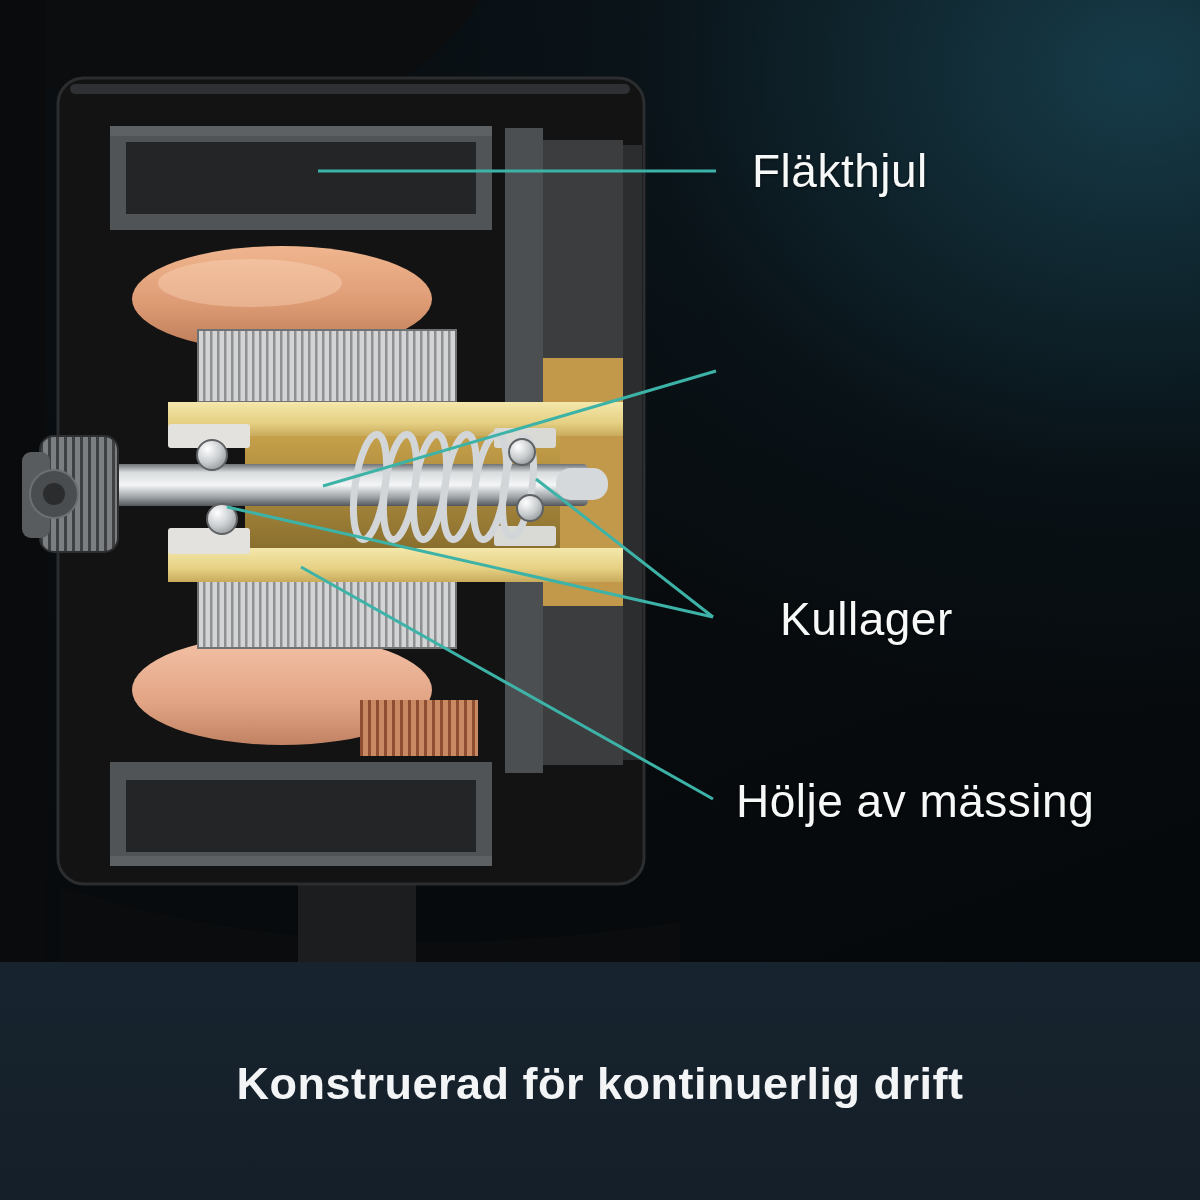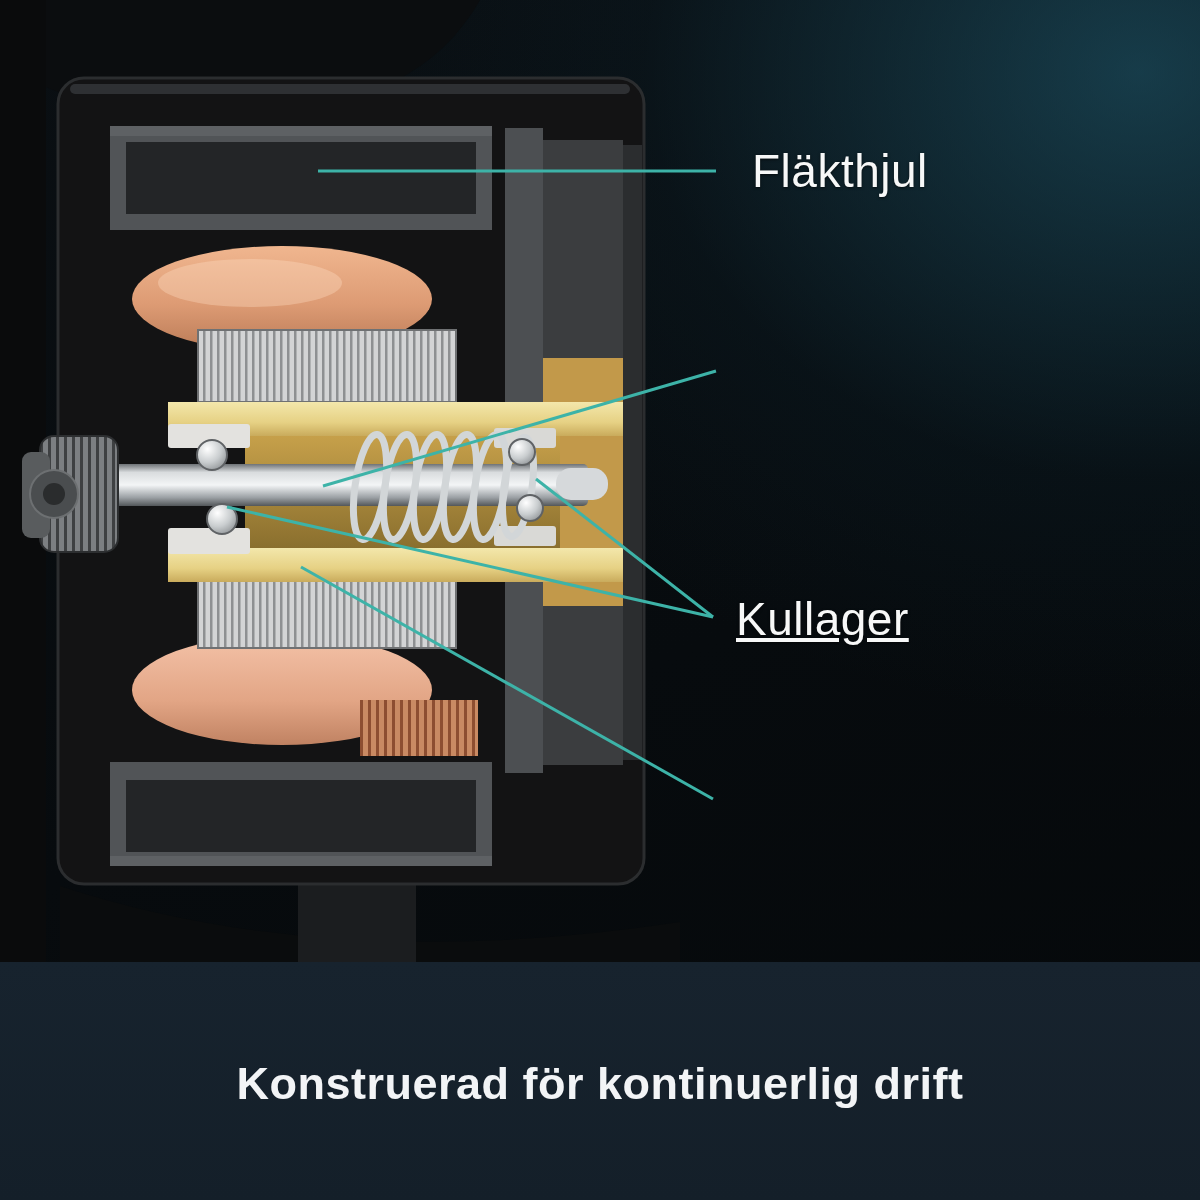--- a/index.html
+++ b/index.html
@@ -11,21 +11,21 @@
       linear-gradient(160deg,#0a0f13 0%,#070b0e 55%,#05080a 100%);
   }
   .illustration{position:absolute;left:0;top:0;}
   .callout-overlay{position:absolute;left:0;top:0;pointer-events:none;}
   .callout-label{
     position:absolute;color:#f7f8f8;font-size:46px;font-weight:500;
     letter-spacing:.5px;white-space:nowrap;text-shadow:0 1px 3px rgba(0,0,0,.6);
   }
   #label-flakthjul{left:752px;top:144px;}
   #label-stalaxel{left:736px;top:342px;}
-  #label-kullager{left:736px;top:592px;text-decoration:underline;}
+  #label-kullager{left:780px;top:592px;}
   #label-holje{left:736px;top:774px;}
   .caption-band{
     position:absolute;left:0;top:962px;width:1200px;height:238px;
     background:linear-gradient(180deg,#17232e 0%,#141f29 100%);
   }
   .caption-text{
     position:absolute;left:0;top:96px;width:100%;text-align:center;
     color:#f2f4f6;font-size:45px;font-weight:600;letter-spacing:.5px;
   }
 </style>
@@ -156,18 +156,19 @@
   <svg class="callout-overlay" width="1200" height="1200" viewBox="0 0 1200 1200" fill="none" stroke="#3db3a8" stroke-width="3">
     <line x1="318" y1="171" x2="716" y2="171"></line>
     <line x1="323" y1="486" x2="716" y2="371"></line>
     <line x1="227" y1="507" x2="713" y2="617"></line>
     <line x1="536" y1="479" x2="713" y2="617"></line>
     <line x1="301" y1="567" x2="713" y2="799"></line>
   </svg>
 
   <div id="label-flakthjul" class="callout-label">Fläkthjul</div>
   <div id="label-kullager" class="callout-label">Kullager</div>
+  <div id="label-holje" class="callout-label">Hölje av mässing</div>
 
   <div class="caption-band">
     <div class="caption-text">Konstruerad för kontinuerlig drift</div>
   </div>
 
 </div>
 
 </body></html>

